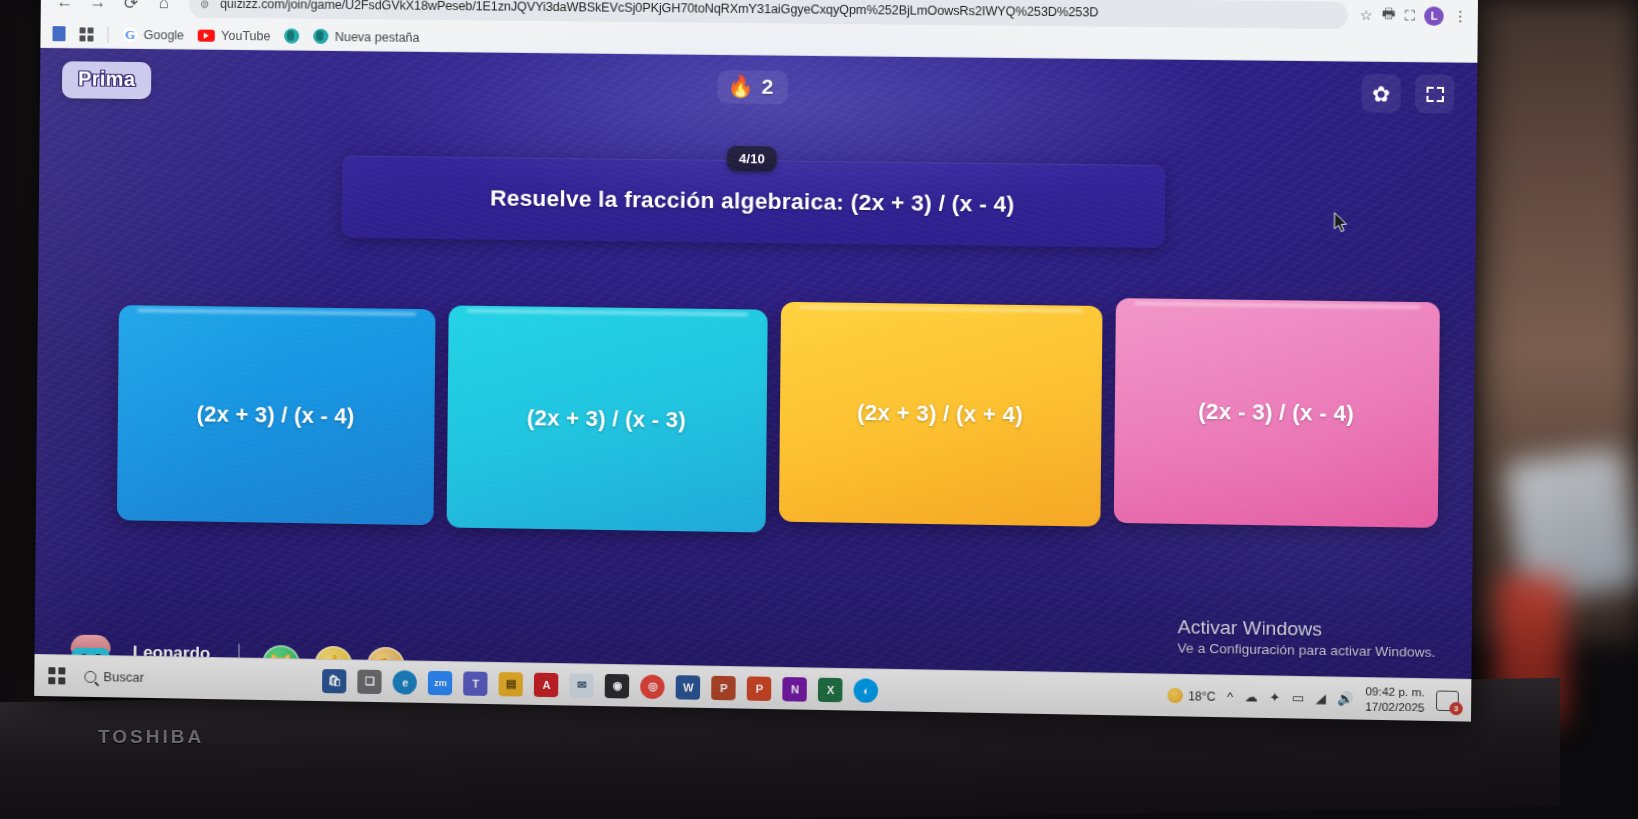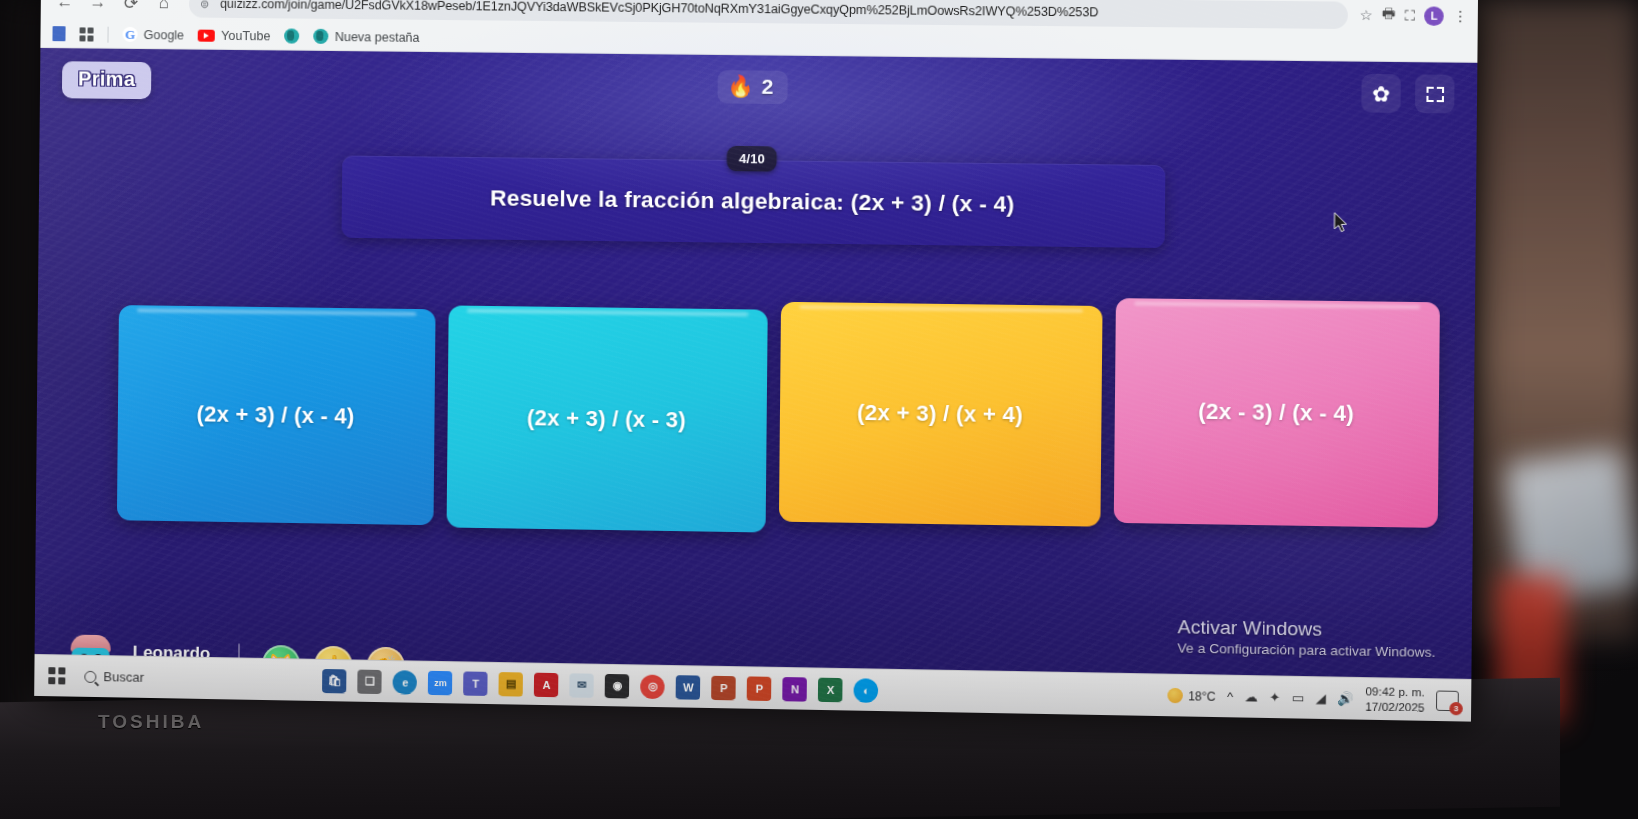--- a/index.html
+++ b/index.html
@@ -52,21 +52,21 @@
   
   .laptop-body {
     position: absolute;
     left: 0; top: 690px;
     width: 1560px; height: 129px;
     background: linear-gradient(180deg, #2a2529 0%, #1b181b 40%, #120f12 100%);
     transform: skewY(-0.9deg);
   }
   .brand {
     position: absolute;
-    left: 98px; top: 711px;
+    left: 98px; top: 726px;
     font-family: "Liberation Sans", sans-serif;
     font-size: 19px;
     font-weight: bold;
     letter-spacing: 3px;
     color: #6d6a6b;
     text-shadow: 0 1px 1px #000;
   }
 
   
   .screen {

